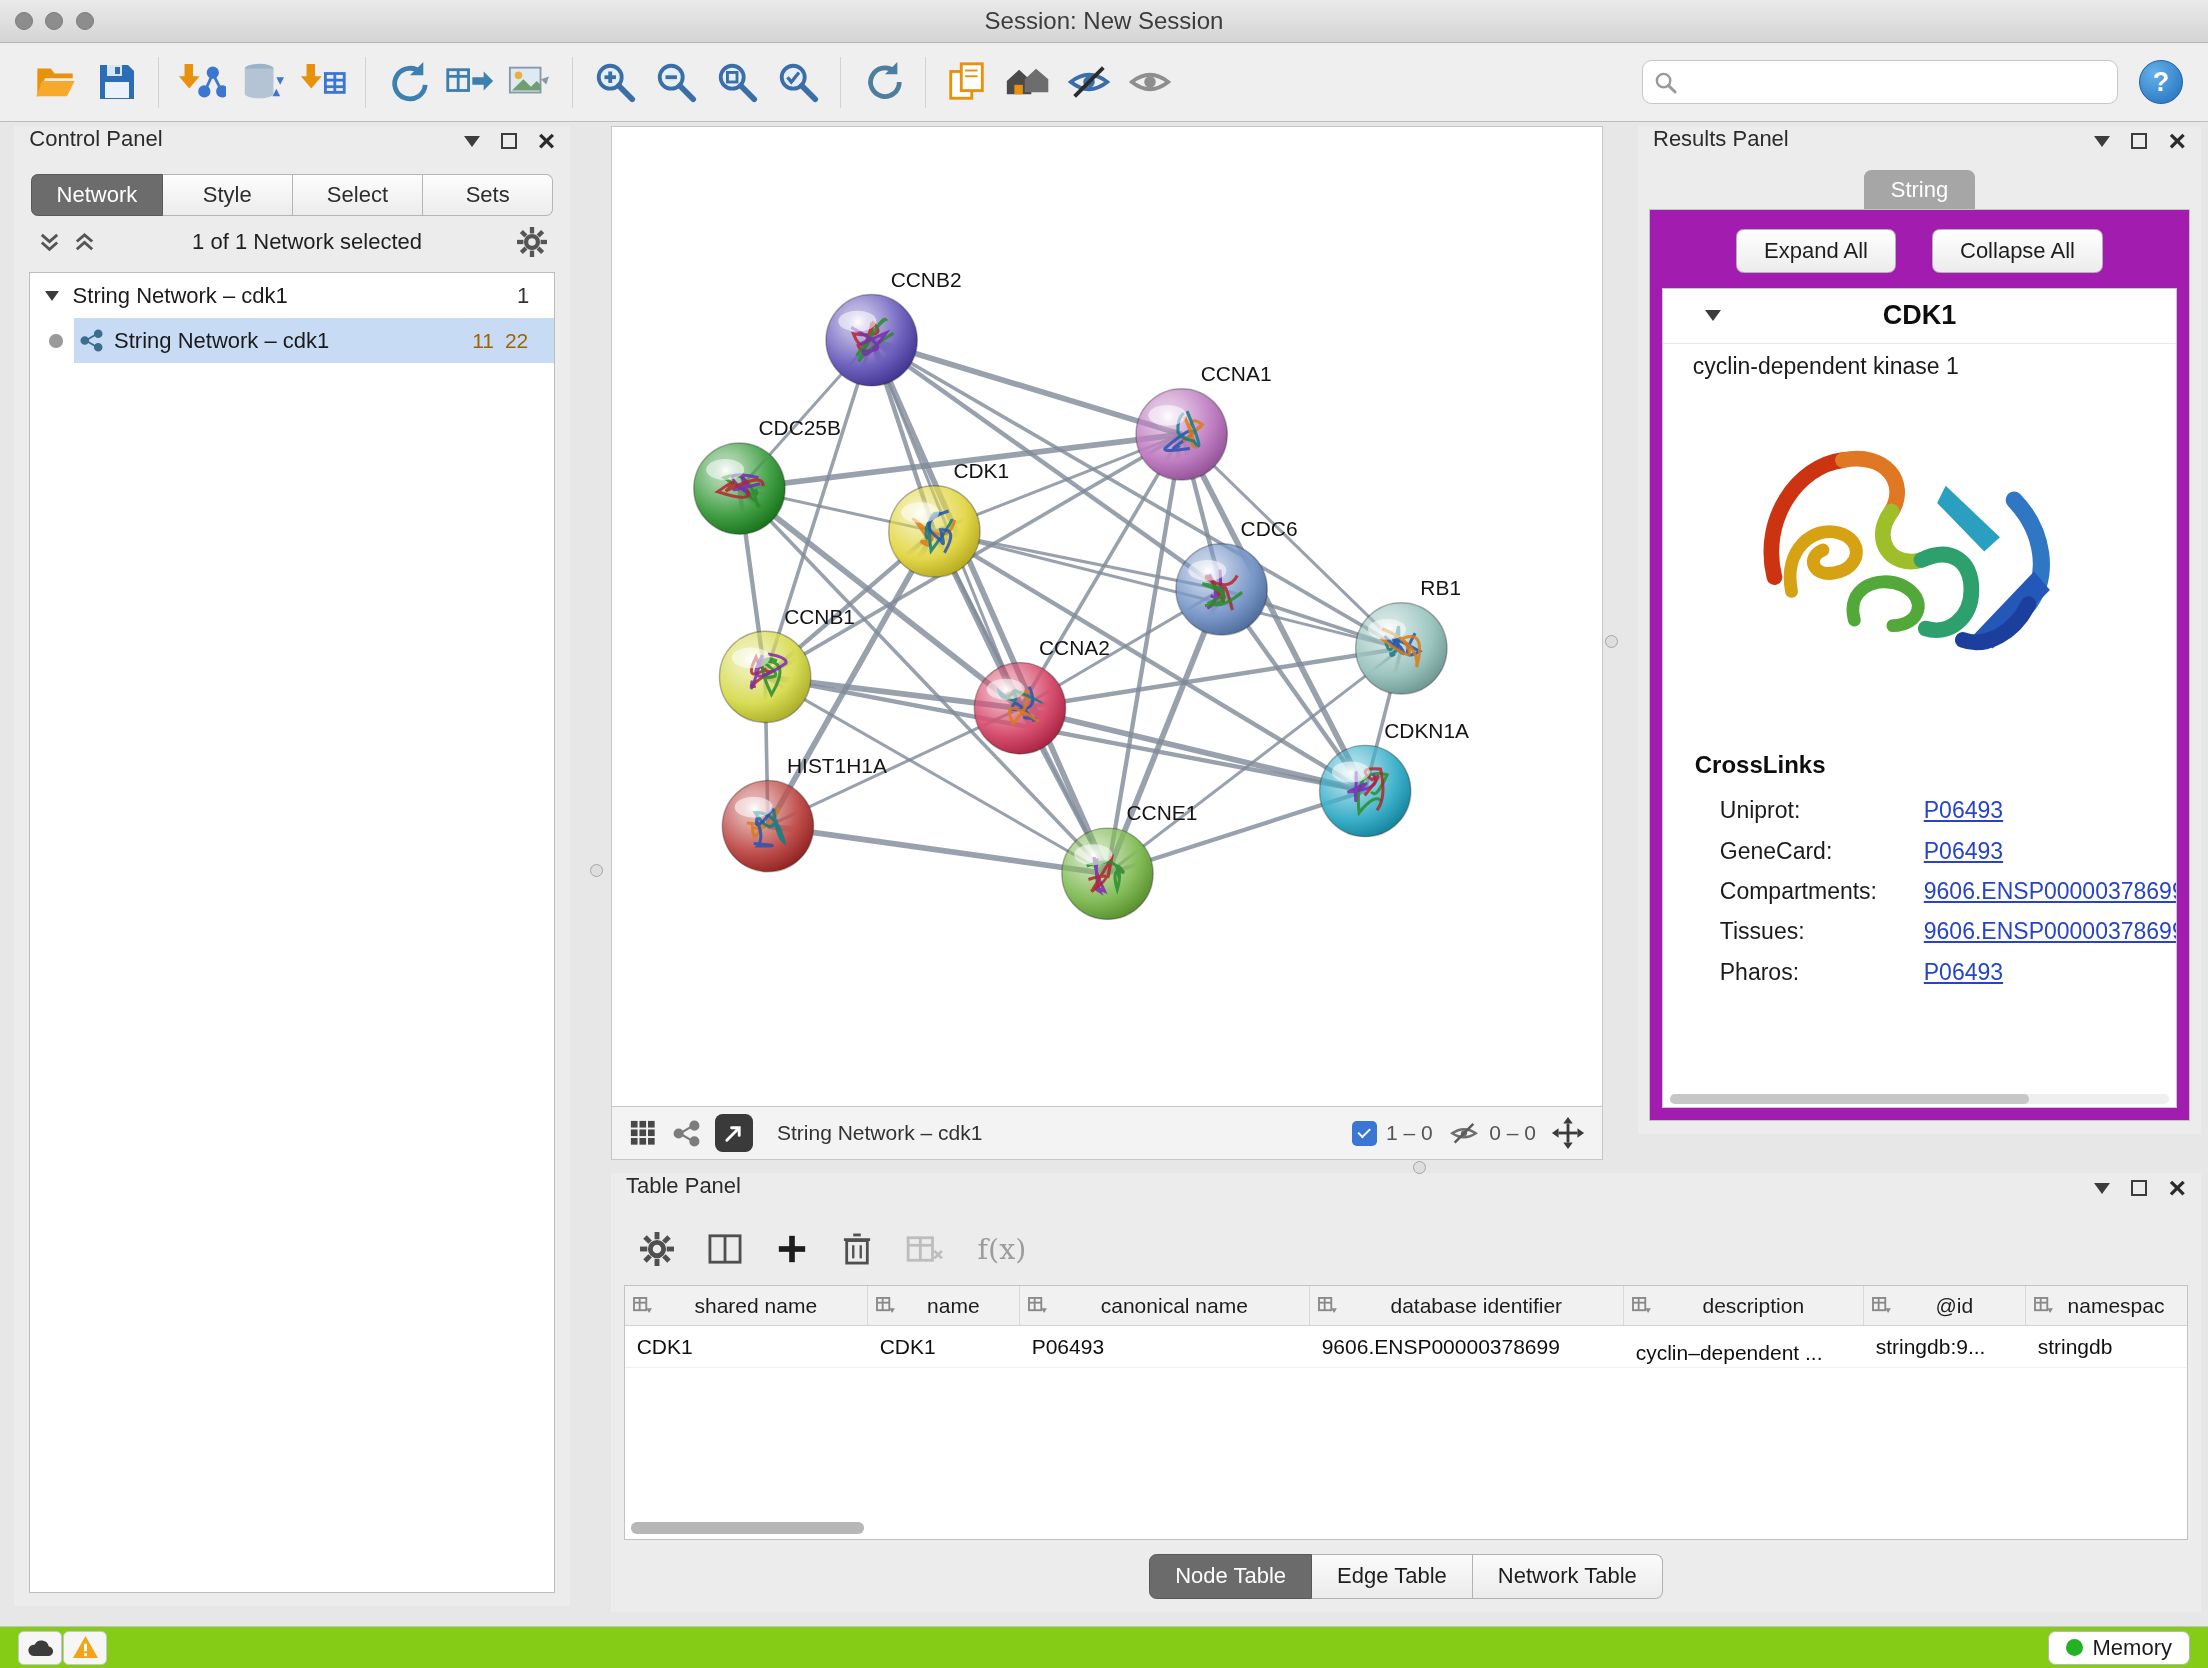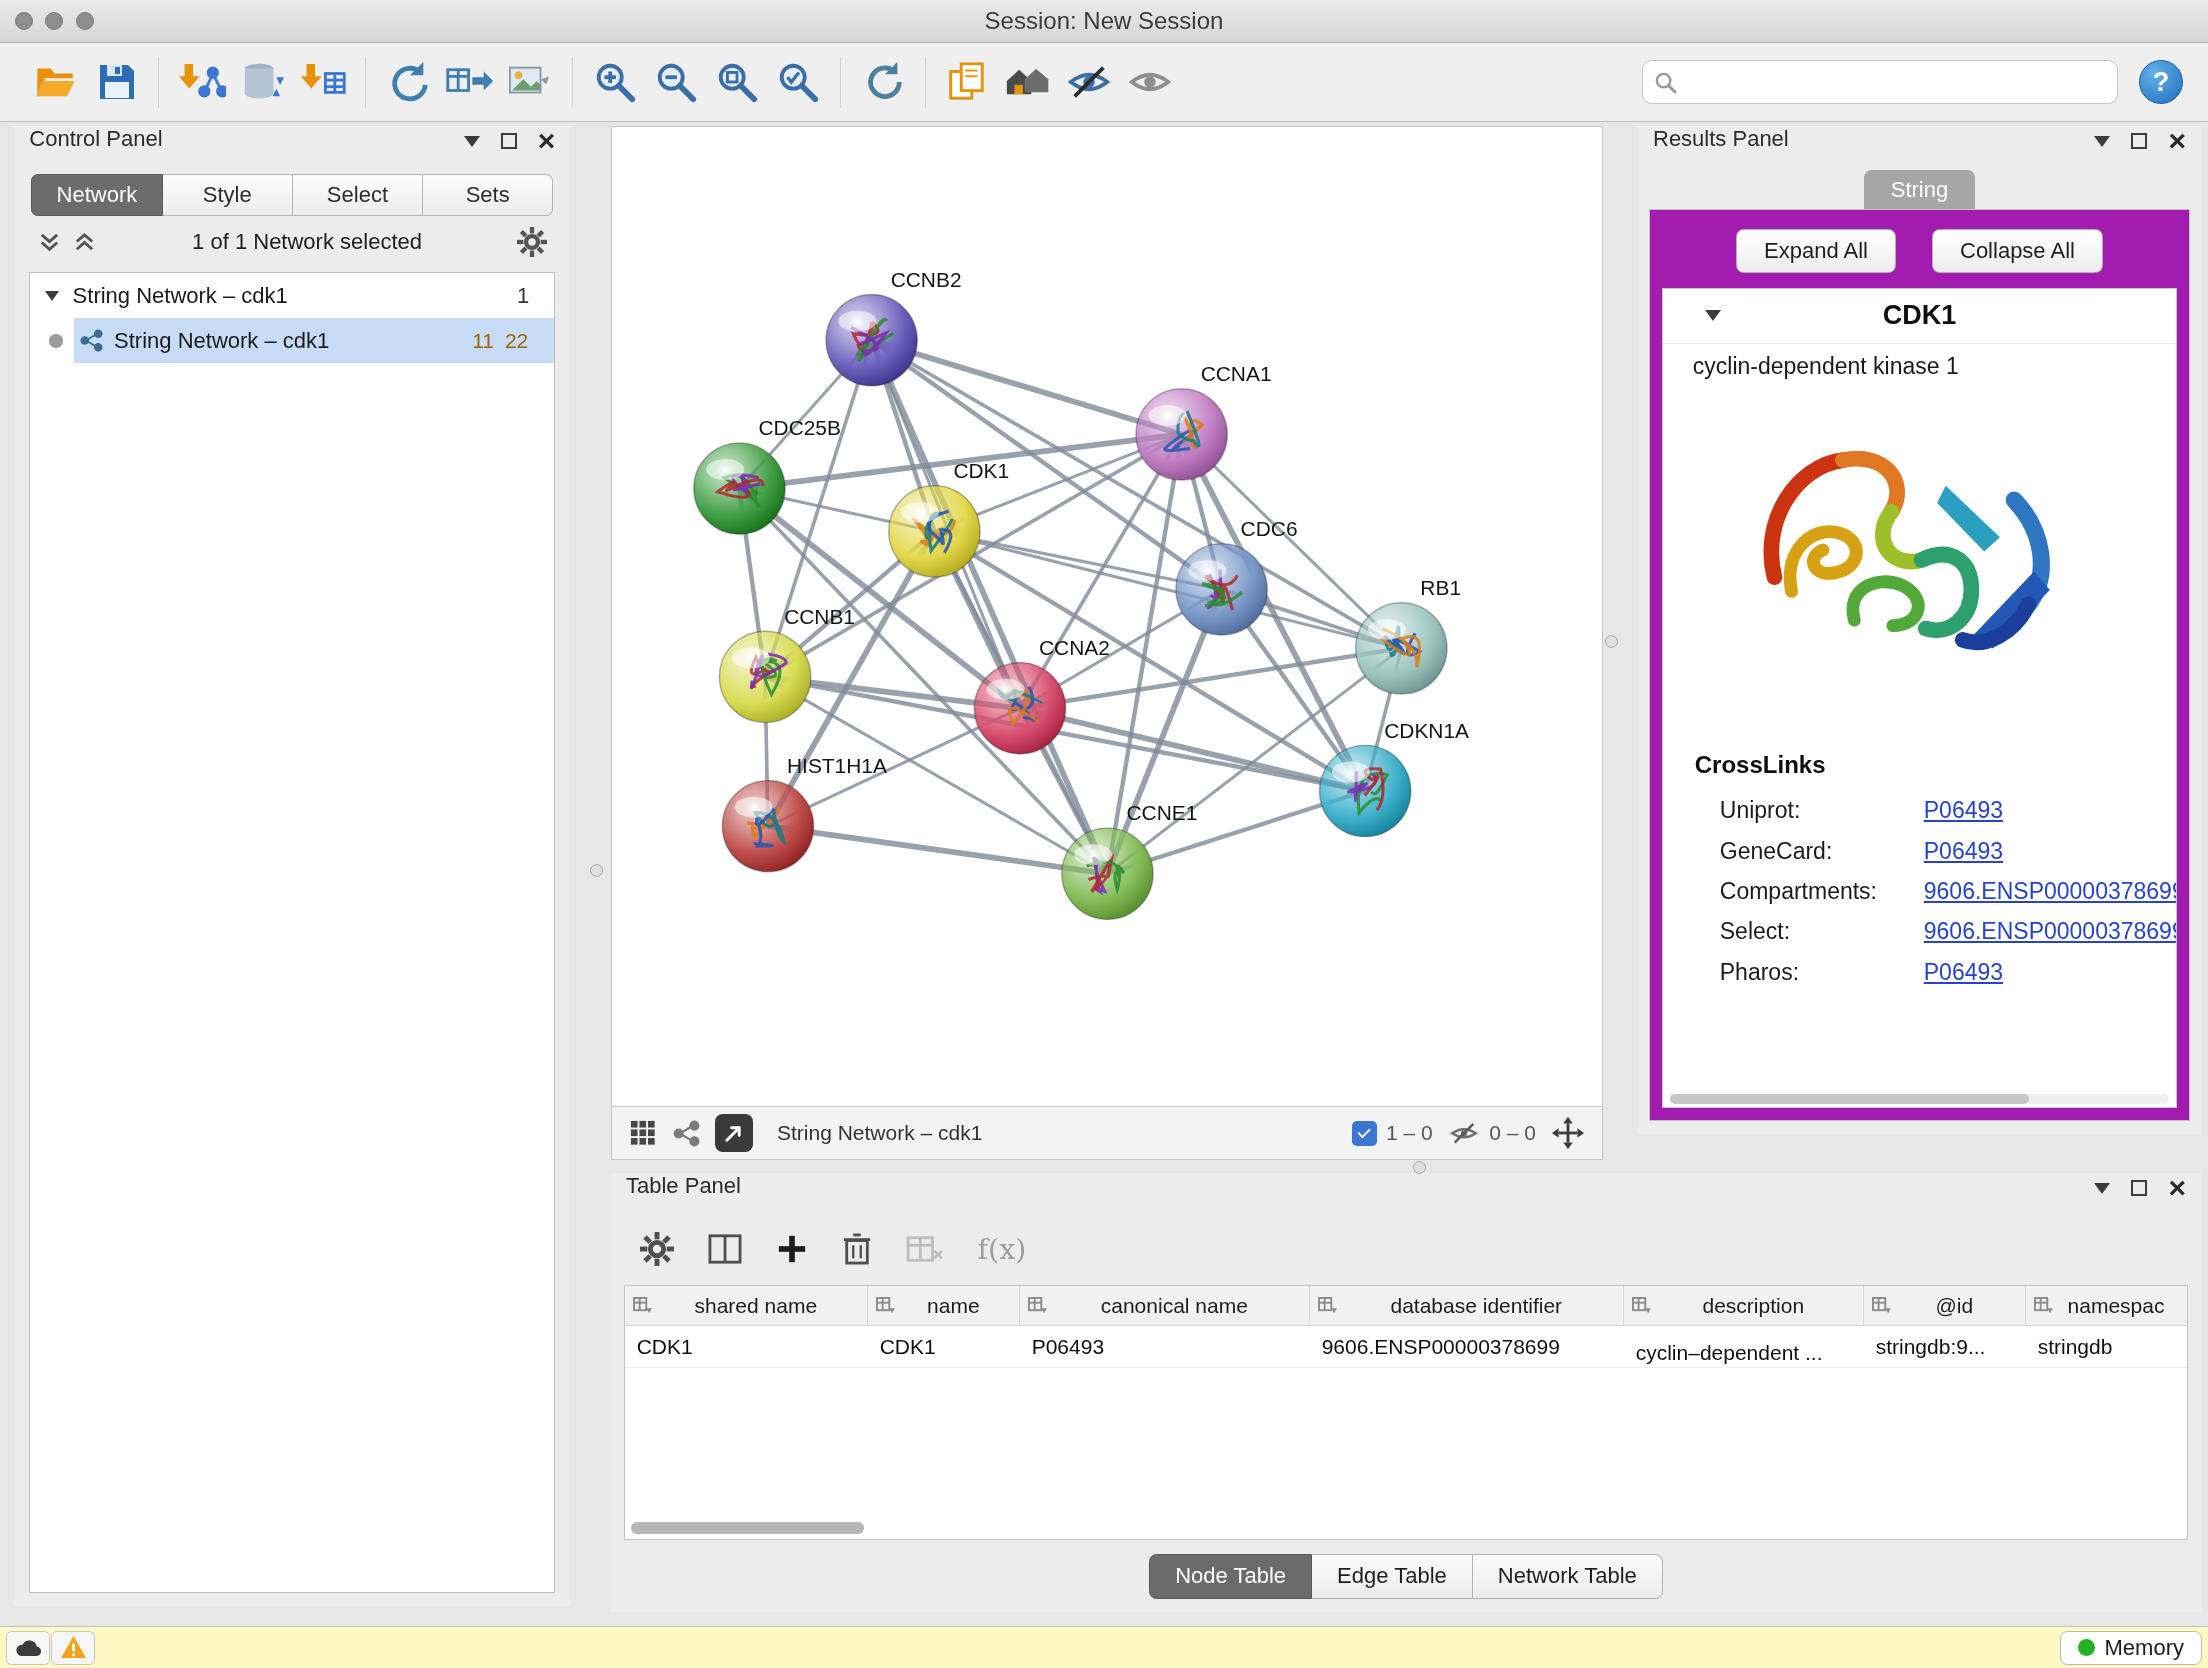--- a/index.html
+++ b/index.html
@@ -109,22 +109,22 @@
   .t-scroll-track{position:absolute;bottom:3.8px;left:5.7px;right:5.7px;height:13.3px}
   .t-scroll-thumb{width:233px;height:11.4px;background:#b7b7b7;border-radius:5.7px}
   .tp-tabs{display:flex;justify-content:center;padding:13.3px 0;flex:0 0 auto}
   .tp-tab{font-size:22px;padding:8.6px 25px;border:1px solid #b2b2b2;border-left-width:0;
     background:linear-gradient(#fbfbfb,#ebebeb);color:#1e1e1e}
   .tp-tab.first{border-left-width:1px;border-radius:7.6px 0 0 7.6px}
   .tp-tab.last{border-radius:0 7.6px 7.6px 0}
   .tp-tab.selected{background:#6b6b6b;color:#fff;border-color:#585858}
 
   
-  .bottom-bar{position:absolute;left:0;top:1626px;width:100%;height:42px;background:#fef9c3;
-    border-top:1px solid #c2c2c2;display:flex;align-items:center;padding:0 6px;gap:1px}
+  .bottom-bar{position:absolute;left:0;top:1626px;width:100%;height:42px;background:#84cc16;
+    border-top:1px solid #c2c2c2;display:flex;align-items:center;padding:0 18px;gap:1px}
   .bb-box{width:44px;height:34px;border:1px solid #c6c6c6;background:#f6f6f6;border-radius:5.7px;
     display:flex;align-items:center;justify-content:center}
   .memory-btn{margin-left:auto;display:flex;align-items:center;gap:9.5px;border:1px solid #b7b7b7;
     background:#fff;border-radius:7.6px;padding:3.8px 17px;font-size:22px;color:#1c1c1c;height:34px}
   .mem-dot{width:17px;height:17px;border-radius:50%;background:#23b223}
 
   .split-dot{position:absolute;width:13.3px;height:13.3px;border-radius:50%;background:#dedede;border:1px solid #a5a5a5}
 </style>
 </head>
 <body>
@@ -714,21 +714,21 @@
           </div>
           <div class="cl-row">
             <span class="cl-label">GeneCard:</span>
             <a class="cl-value">P06493</a>
           </div>
           <div class="cl-row">
             <span class="cl-label">Compartments:</span>
             <a class="cl-value">9606.ENSP00000378699</a>
           </div>
           <div class="cl-row">
-            <span class="cl-label">Select:</span>
+            <span class="cl-label">Tissues:</span>
             <a class="cl-value">9606.ENSP00000378699</a>
           </div>
           <div class="cl-row">
             <span class="cl-label">Pharos:</span>
             <a class="cl-value">P06493</a>
           </div>
         </div>
       <div class="h-scroll">
           <div class="h-thumb"></div>
         </div>

